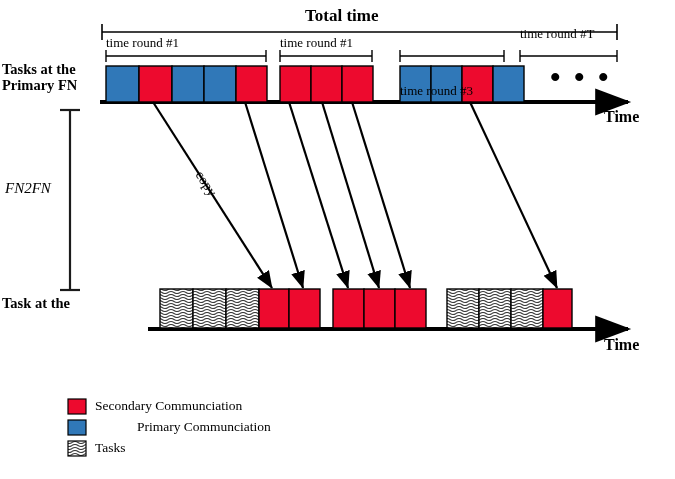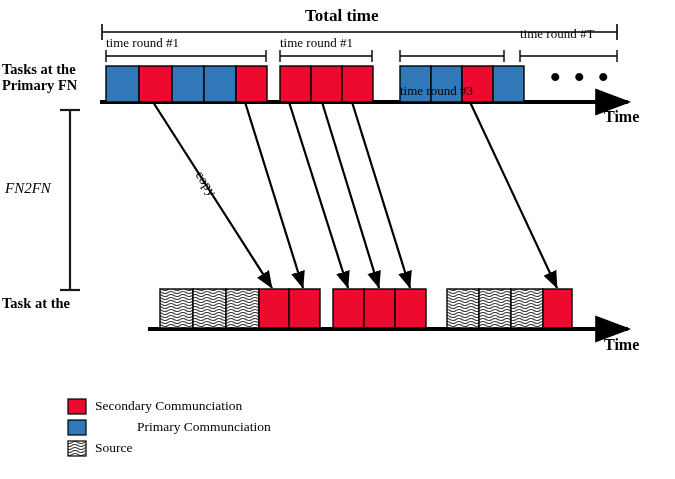--- a/index.html
+++ b/index.html
@@ -196,16 +196,16 @@
 
   <div class="lbl row-label" style="left:2px; top:295px;">
     <div>Task at the</div>
   </div>
 
   <div class="lbl axis-label" style="left:604px; top:336px;">Time</div>
 
   <div id="legend-labels">
       <div class="lbl legend-label" style="left: 95px; top: 398px;">Secondary Communciation</div>
       <div class="lbl legend-label" style="left: 105px; top: 419px; margin-left: 32px;">Primary Communciation</div>
-      <div class="lbl legend-label" style="left: 95px; top: 440px;">Source</div>
+      <div class="lbl legend-label" style="left: 95px; top: 440px;">Tasks</div>
     </div>
 
 </div>
 
 </body></html>

